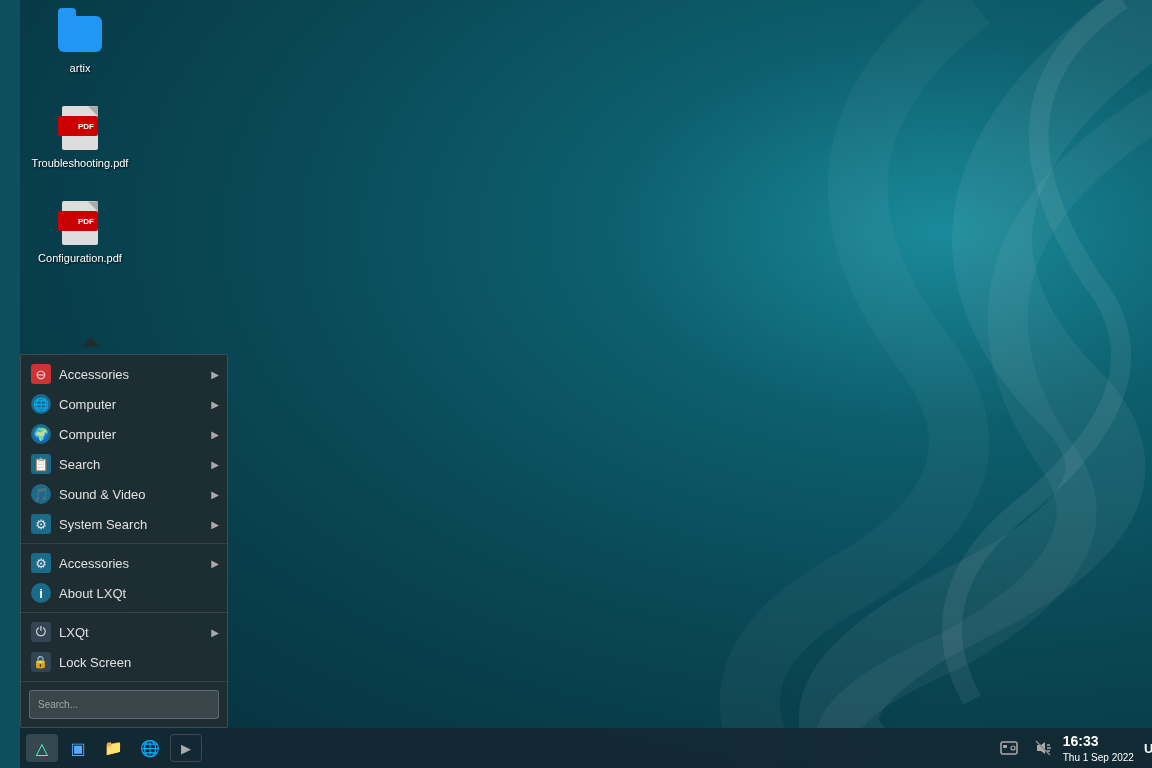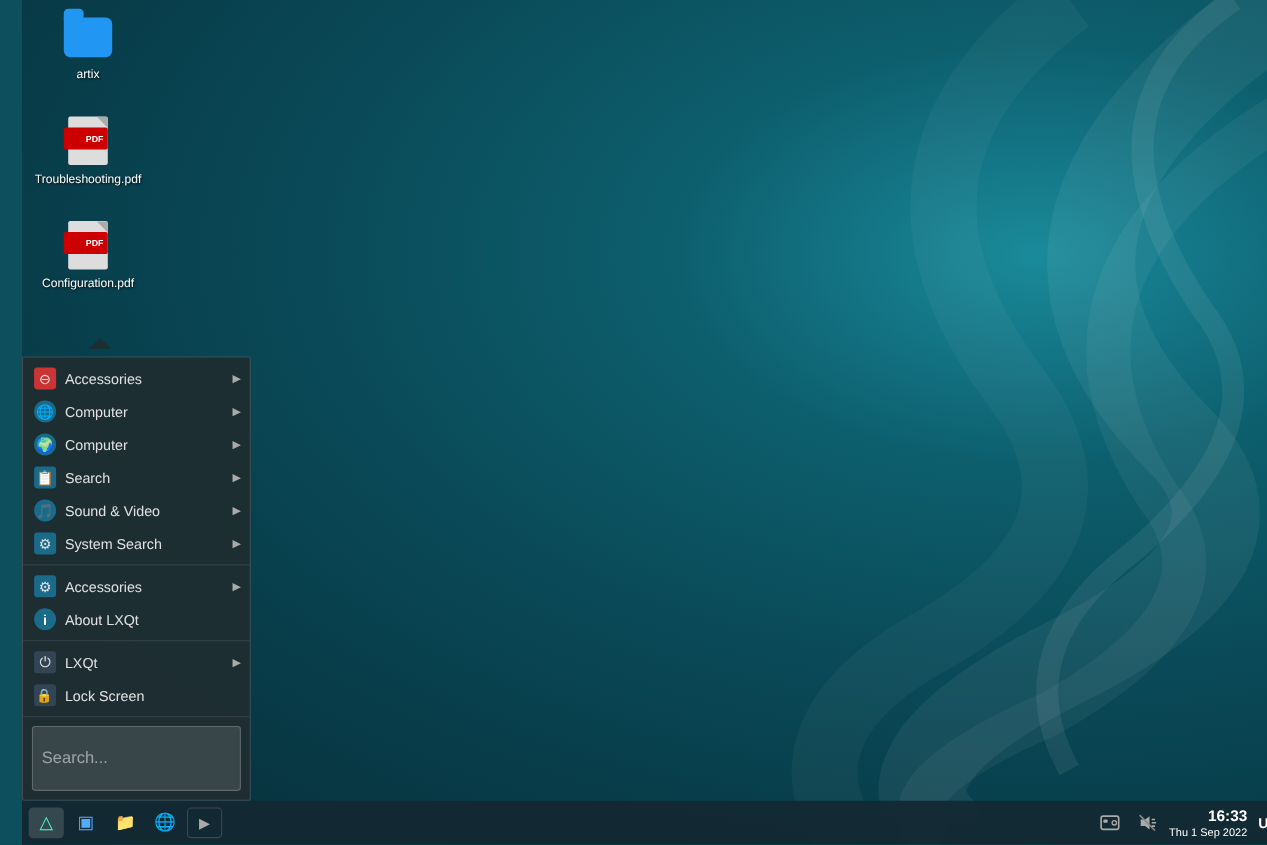--- a/index.html
+++ b/index.html
@@ -265,21 +265,21 @@
       display: flex;
       align-items: center;
       justify-content: center;
       font-size: 14px;
       cursor: pointer;
     }
 
     .systray-clock {
       display: flex;
       flex-direction: column;
-      align-items: flex-end;
+      align-items: flex-start;
       color: white;
       font-size: 12px;
       line-height: 1.3;
       min-width: 70px;
       text-align: center;
     }
 
     .systray-clock .time {
       font-size: 14px;
       font-weight: bold;
@@ -354,22 +354,22 @@
     .menu-search {
       padding: 4px 8px;
     }
 
     .menu-search input {
       width: 100%;
       background: rgba(255,255,255,0.12);
       border: 1px solid rgba(255,255,255,0.2);
       border-radius: 3px;
       color: white;
-      padding: 20px 8px;
-      font-size: 15px;
+      padding: 8px 8px;
+      font-size: 10px;
       outline: none;
     }
 
     .menu-search input::placeholder {
       color: rgba(255,255,255,0.5);
     }
 
     
     .ic-red { background: #cc3333; }
     .ic-blue { background: #2255aa; }

